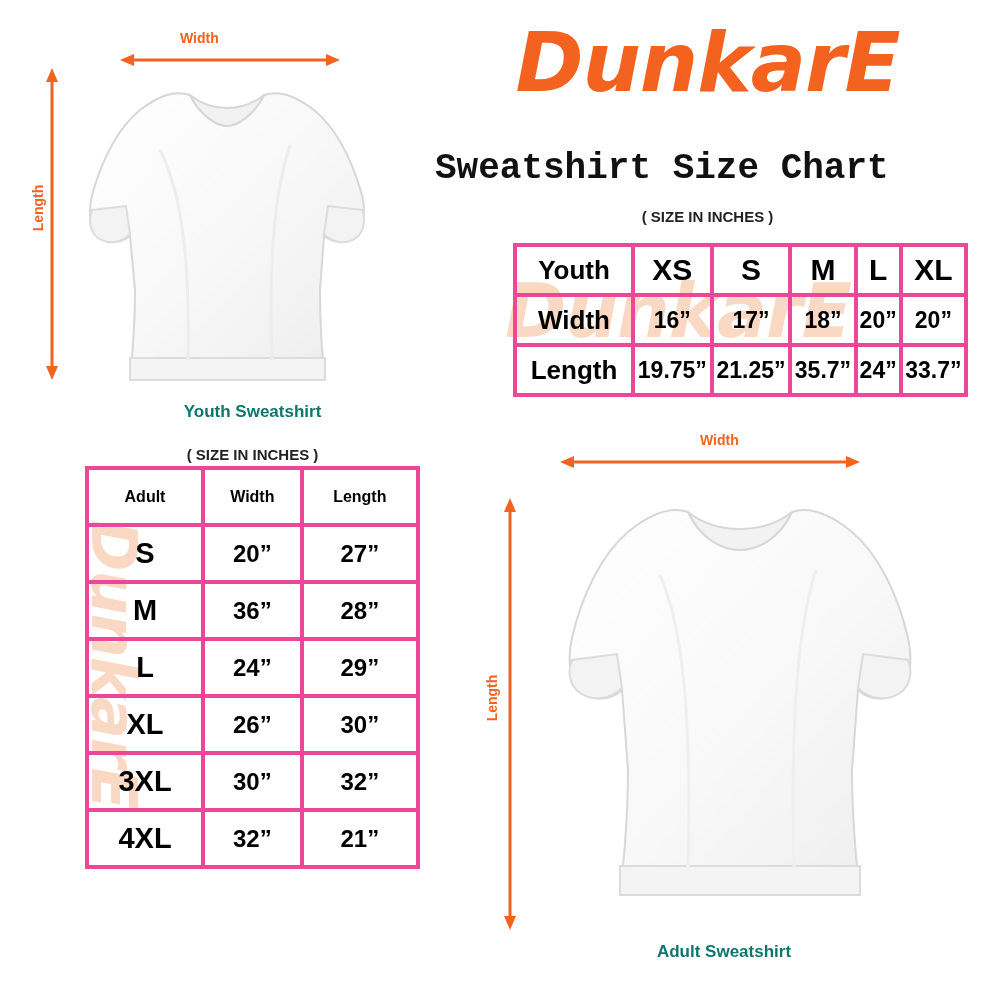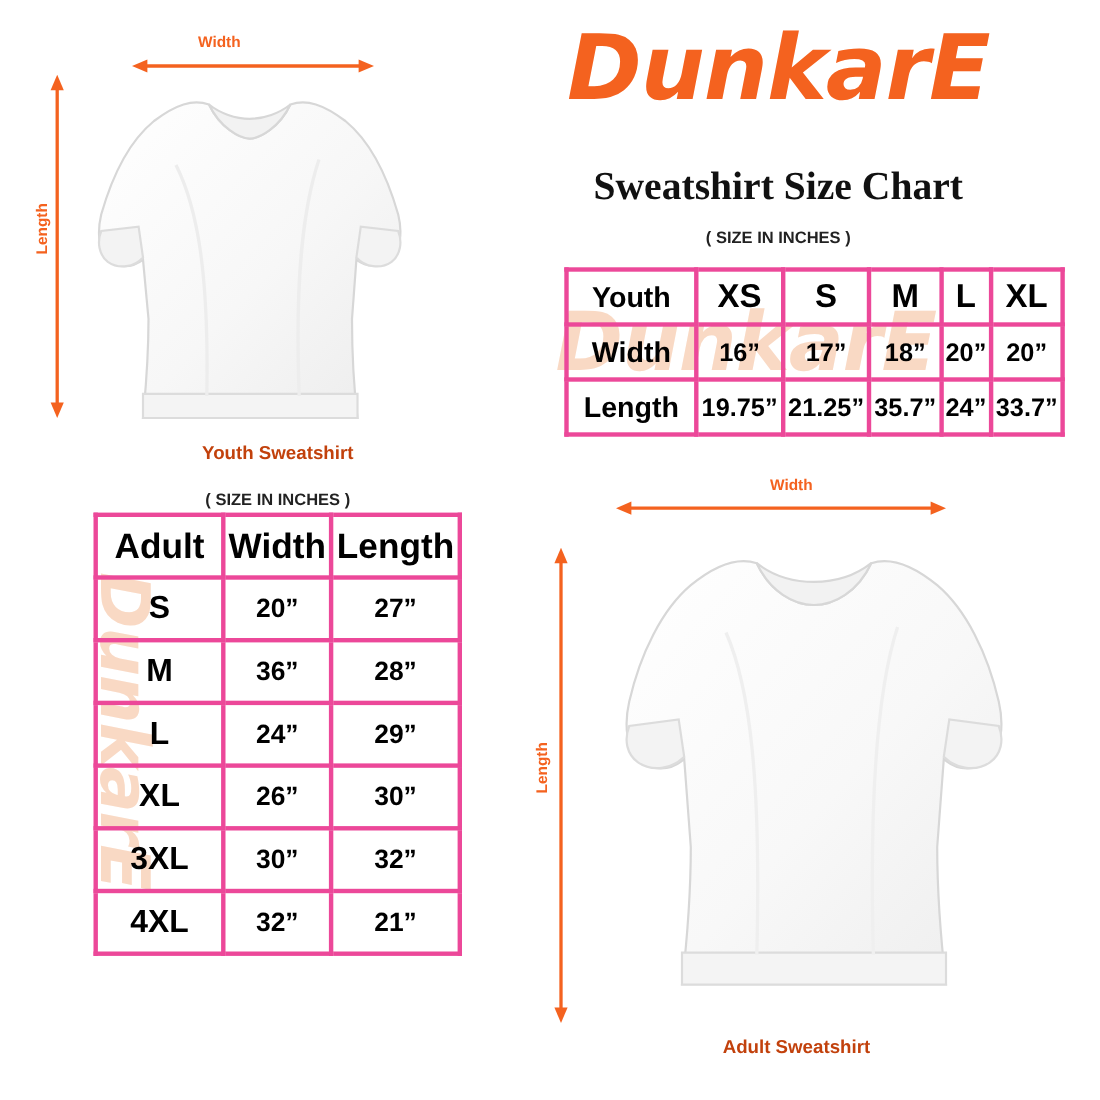--- a/index.html
+++ b/index.html
@@ -37,22 +37,22 @@
     font-size: 82px;
     letter-spacing: -1px;
     color: #f4621f;
     line-height: 1;
   }
   .brand-title {
     position: absolute;
     left: 435px;
     top: 148px;
     width: 545px;
-    text-align: center;
-    font-family: Liberation Serif, serif;
+    text-align: left;
+    font-family: Liberation Mono, monospace;
     font-weight: bold;
     font-size: 36px;
     color: #111;
   }
   .units-right {
     position: absolute;
     left: 435px;
     top: 208px;
     width: 545px;
     text-align: center;
@@ -131,32 +131,32 @@
   #adult-table {
     left: 85px;
     top: 466px;
     width: 335px;
   }
   #adult-table td {
     height: 51px;
     font-size: 26px;
   }
   #adult-table td.size { font-size: 29px; width: 110px; }
-  #adult-table td.hdr { font-size: 32px; }
+  #adult-table td.hdr { font-size: 16px; }
   #adult-table td.num { font-size: 24px; }
 
   
   .shirt {
     position: absolute;
   }
   .caption {
     position: absolute;
     font-size: 17px;
     font-weight: bold;
-    color: #c2410c;
+    color: #0f766e;
     text-align: center;
   }
   .dim-label {
     position: absolute;
     font-size: 14px;
     font-weight: bold;
     color: #f4621f;
   }
   .dim-label.vert {
     transform: rotate(-90deg);

